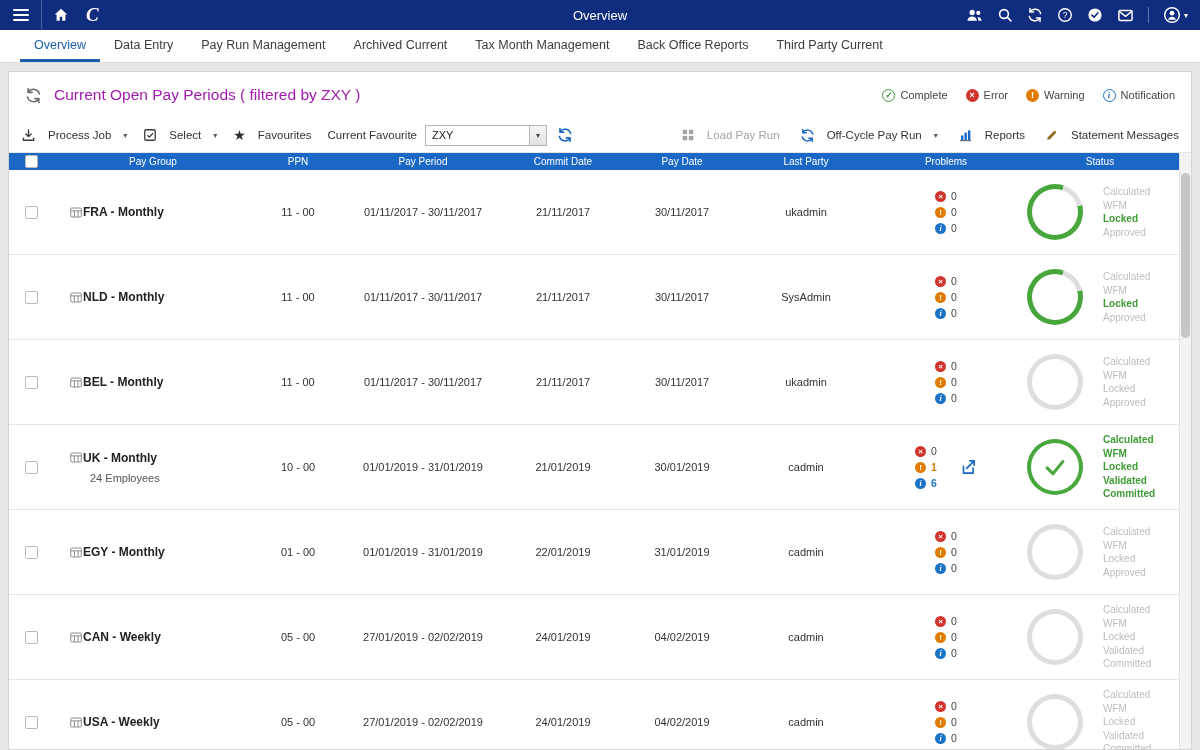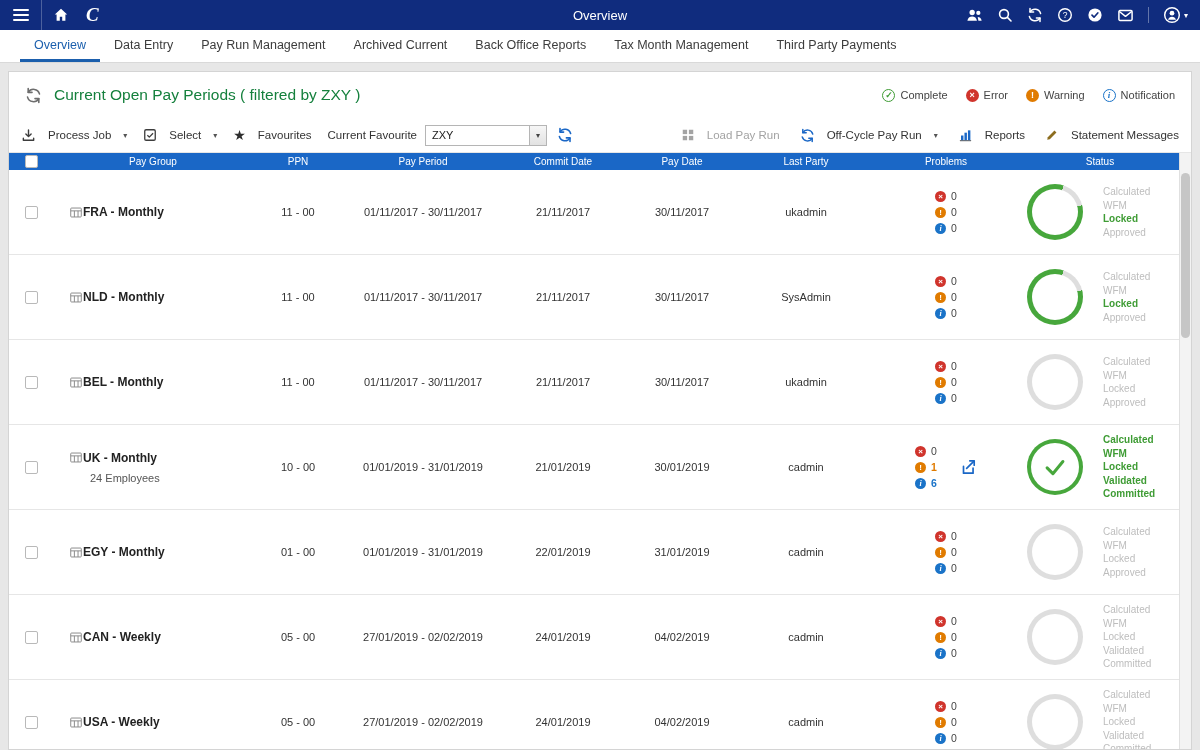--- a/index.html
+++ b/index.html
@@ -23,21 +23,21 @@
   .tabs { height: 33px; background: #fff; border-bottom: 1px solid #d9d9d9; display: flex; align-items: stretch; padding-left: 20px; }
   .tab { padding: 0 14px; display: flex; align-items: center; font-size: 12.5px; color: #3c3c3c; cursor: pointer; border-bottom: 3px solid transparent; white-space: nowrap; }
   .tab.active { color: var(--tab-active, #1b5fad); border-bottom-color: var(--tab-active, #1b5fad); }
 
   
   .content { padding: 8px 8px 0; height: 687px; }
   .card { background: #fff; border: 1px solid #d4d4d4; height: 679px; position: relative; overflow: hidden; display: flex; flex-direction: column; }
 
   .card-header { height: 46px; display: flex; align-items: center; padding: 0 16px; gap: 12px; flex: none; }
   .hdr-refresh { color: #6d6d6d; cursor: pointer; display: flex; }
-  .card-title { font-size: 15.5px; font-weight: 400; color: #15803d; }
+  .card-title { font-size: 15.5px; font-weight: 400; color: #a21caf; }
   .legend { margin-left: auto; display: flex; gap: 18px; align-items: center; font-size: 11px; color: #444; }
   .legend-item { display: flex; gap: 5px; align-items: center; }
   .licon { width: 13px; height: 13px; border-radius: 50%; font-size: 9px; line-height: 13px; text-align: center; font-weight: bold; flex: none; }
   .licon.complete { border: 1.5px solid var(--green, #3f9c35); color: var(--green, #3f9c35); line-height: 10px; }
   .licon.error { background: var(--red, #d0342c); color: #fff; }
   .licon.warning { background: var(--orange, #e07b00); color: #fff; }
   .licon.notification { border: 1.5px solid var(--info, #1a73c8); color: var(--info, #1a73c8); font-style: italic; line-height: 10px; font-family: "Liberation Serif", serif; }
 
   .toolbar { height: 35px; display: flex; align-items: center; padding: 0 12px; justify-content: space-between; border-bottom: 1px solid #e6e6e6; flex: none; }
   .tool-group { display: flex; align-items: center; }
@@ -148,23 +148,23 @@
       <span class="tb-caret">▾</span>
     </div>
   </div>
 </header>
 
 <nav class="tabs">
   <div class="tab active">Overview</div>
   <div class="tab">Data Entry</div>
   <div class="tab">Pay Run Management</div>
   <div class="tab">Archived Current</div>
+  <div class="tab">Tax Month Management</div>
   <div class="tab">Back Office Reports</div>
-  <div class="tab">Tax Month Management</div>
-  <div class="tab">Third Party Payments</div>
+  <div class="tab">Third Party Current</div>
 </nav>
 
 <main class="content">
   <div class="card">
 
     <div class="card-header">
       <span class="hdr-refresh">
         <svg width="17" height="17" viewBox="0 0 16 16" fill="none" stroke="currentColor" stroke-width="1.5" stroke-linecap="round" stroke-linejoin="round">
             <path d="M13.6 6.5A5.8 5.8 0 0 0 3.1 4.9"></path>
             <path d="M3 1.5v3.6h3.6"></path>

